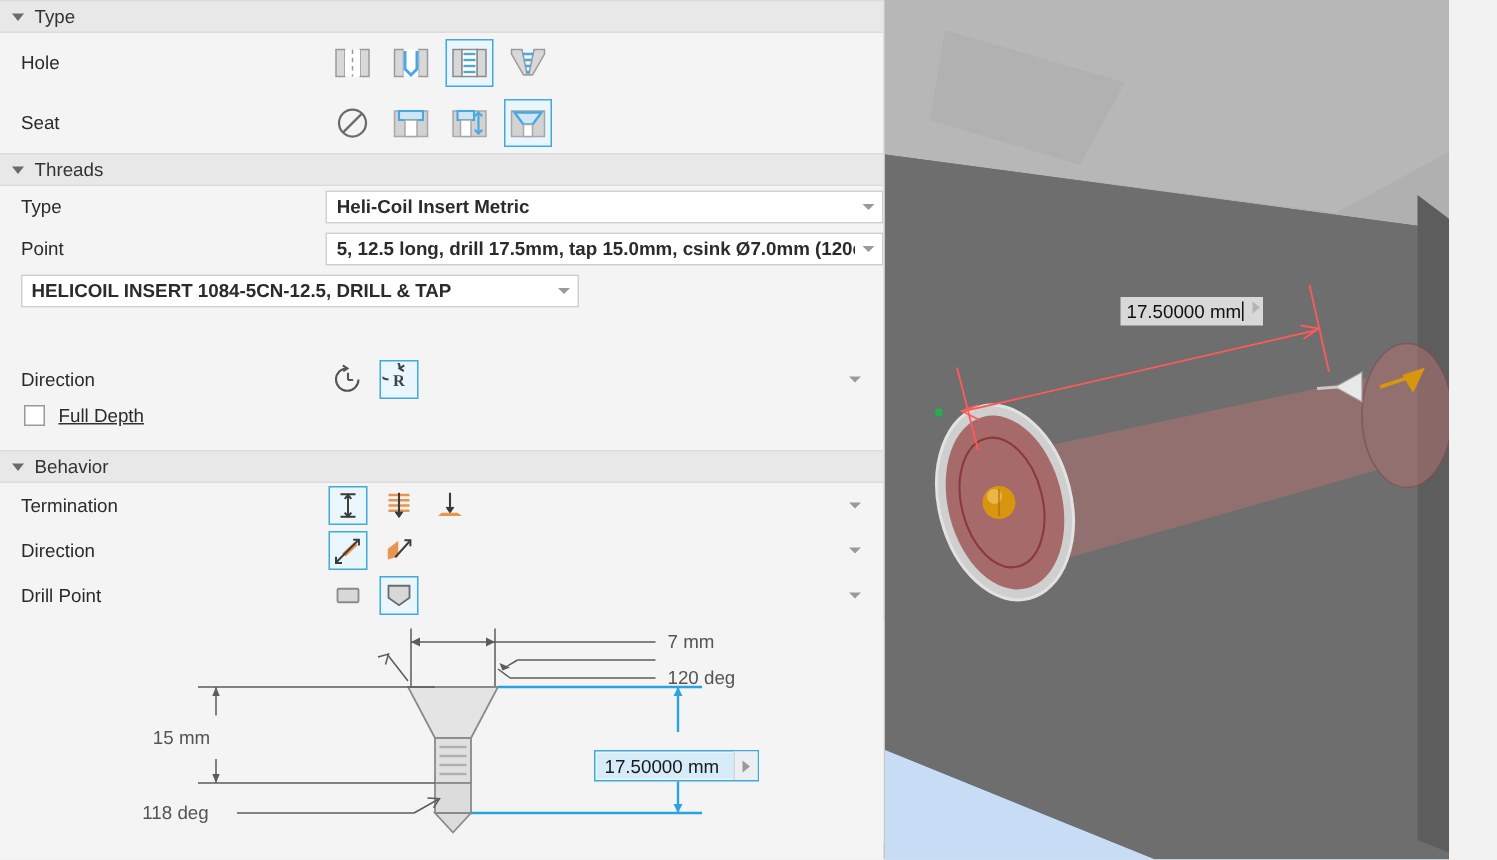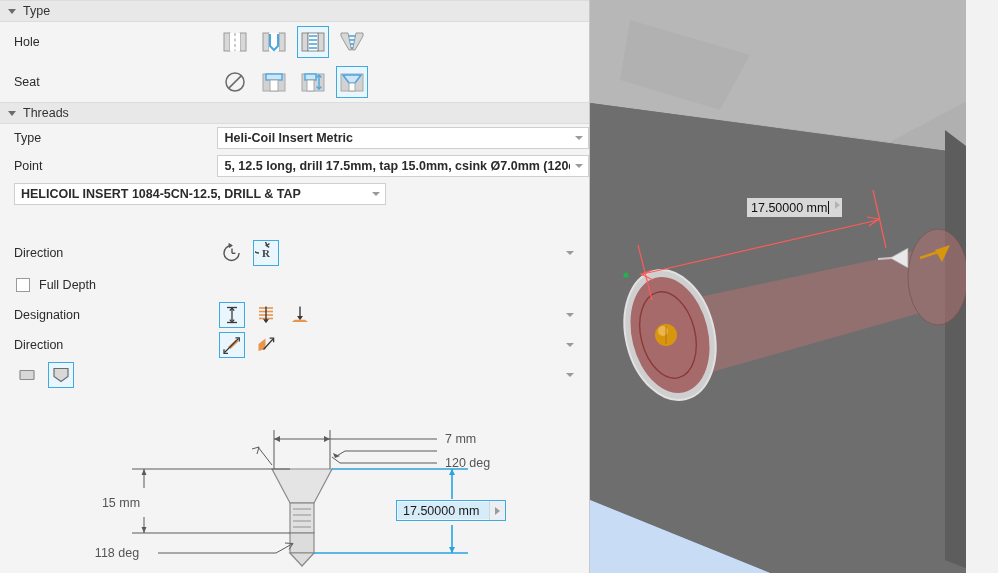--- a/index.html
+++ b/index.html
@@ -109,27 +109,27 @@
   .iconbtn.sm { width: 26px; height: 26px; margin-right: 8px; }
 
   
   .chk {
     width: 14px; height: 14px;
     border: 1px solid #9a9a9a;
     background: #fff;
     margin-right: 9px;
     flex: 0 0 14px;
   }
-  .chkrow { display: flex; align-items: center; padding-left: 16px; height: 30px; }
+  .chkrow { display: flex; align-items: flex-start; padding-left: 16px; height: 30px; text-decoration: underline; }
   .chkrow .t { font-size: 12.5px; color: #2b2b2b; }
 
   
   #diagram {
     position: absolute;
-    left: 0; top: 425px;
+    left: 0; top: 414px;
     width: 610px; height: 148px;
     background: #f4f4f4;
   }
   #diagram svg { display: block; }
 
   .dimbox {
     position: absolute;
     left: 396px; top: 500px;
     width: 110px; height: 21px;
     background: #e9f4fb;
@@ -349,23 +349,27 @@
       <div class="row-caret">
           <i></i>
         </div>
     </div>
 
     <div class="chkrow">
       <span class="chk"></span>
       <span class="t">Full Depth</span>
     </div>
 
+    <div class="section-header">
+      <span class="tri"></span>
+      <span>Behavior</span>
+    </div>
 
     <div class="row" style="height:30px">
-      <div class="lbl">Designation</div>
+      <div class="lbl">Termination</div>
       <div class="ctl">
         <div class="iconbtn sm sel">
           <svg width="22" height="22" viewBox="0 0 22 22">
             <line x1="6" y1="3.5" x2="16" y2="3.5" stroke="#3a3a3a" stroke-width="1.3"></line>
             <line x1="6" y1="18.5" x2="16" y2="18.5" stroke="#3a3a3a" stroke-width="1.3"></line>
             <line x1="11" y1="4" x2="11" y2="18" stroke="#3a3a3a" stroke-width="1.3"></line>
             <path d="M8.8 6.6 L11 4 L13.2 6.6" fill="none" stroke="#3a3a3a" stroke-width="1.3"></path>
             <path d="M8.8 15.7 L11 18.3 L13.2 15.7" fill="none" stroke="#3a3a3a" stroke-width="1.3"></path>
           </svg>
         </div>
@@ -410,20 +414,21 @@
             <path d="M14.6 4.2 L18.6 4.2 L18.6 8.2" fill="none" stroke="#3a3a3a" stroke-width="1.3"></path>
           </svg>
         </div>
       </div>
       <div class="row-caret">
           <i></i>
         </div>
     </div>
 
     <div class="row" style="height:30px">
+      <div class="lbl">Drill Point</div>
       <div class="ctl">
         <div class="iconbtn sm">
           <svg width="22" height="22" viewBox="0 0 22 22">
             <rect x="4" y="6.5" width="14" height="9" rx="0.8" fill="#d8d8d8" stroke="#8a8a8a" stroke-width="1.2"></rect>
           </svg>
         </div>
         <div class="iconbtn sm sel">
           <svg width="22" height="22" viewBox="0 0 22 22">
             <path d="M4 4.5 L18 4.5 L18 12.5 L11 17.5 L4 12.5 Z" fill="#d8d8d8" stroke="#6b6b6b" stroke-width="1.2"></path>
           </svg>

